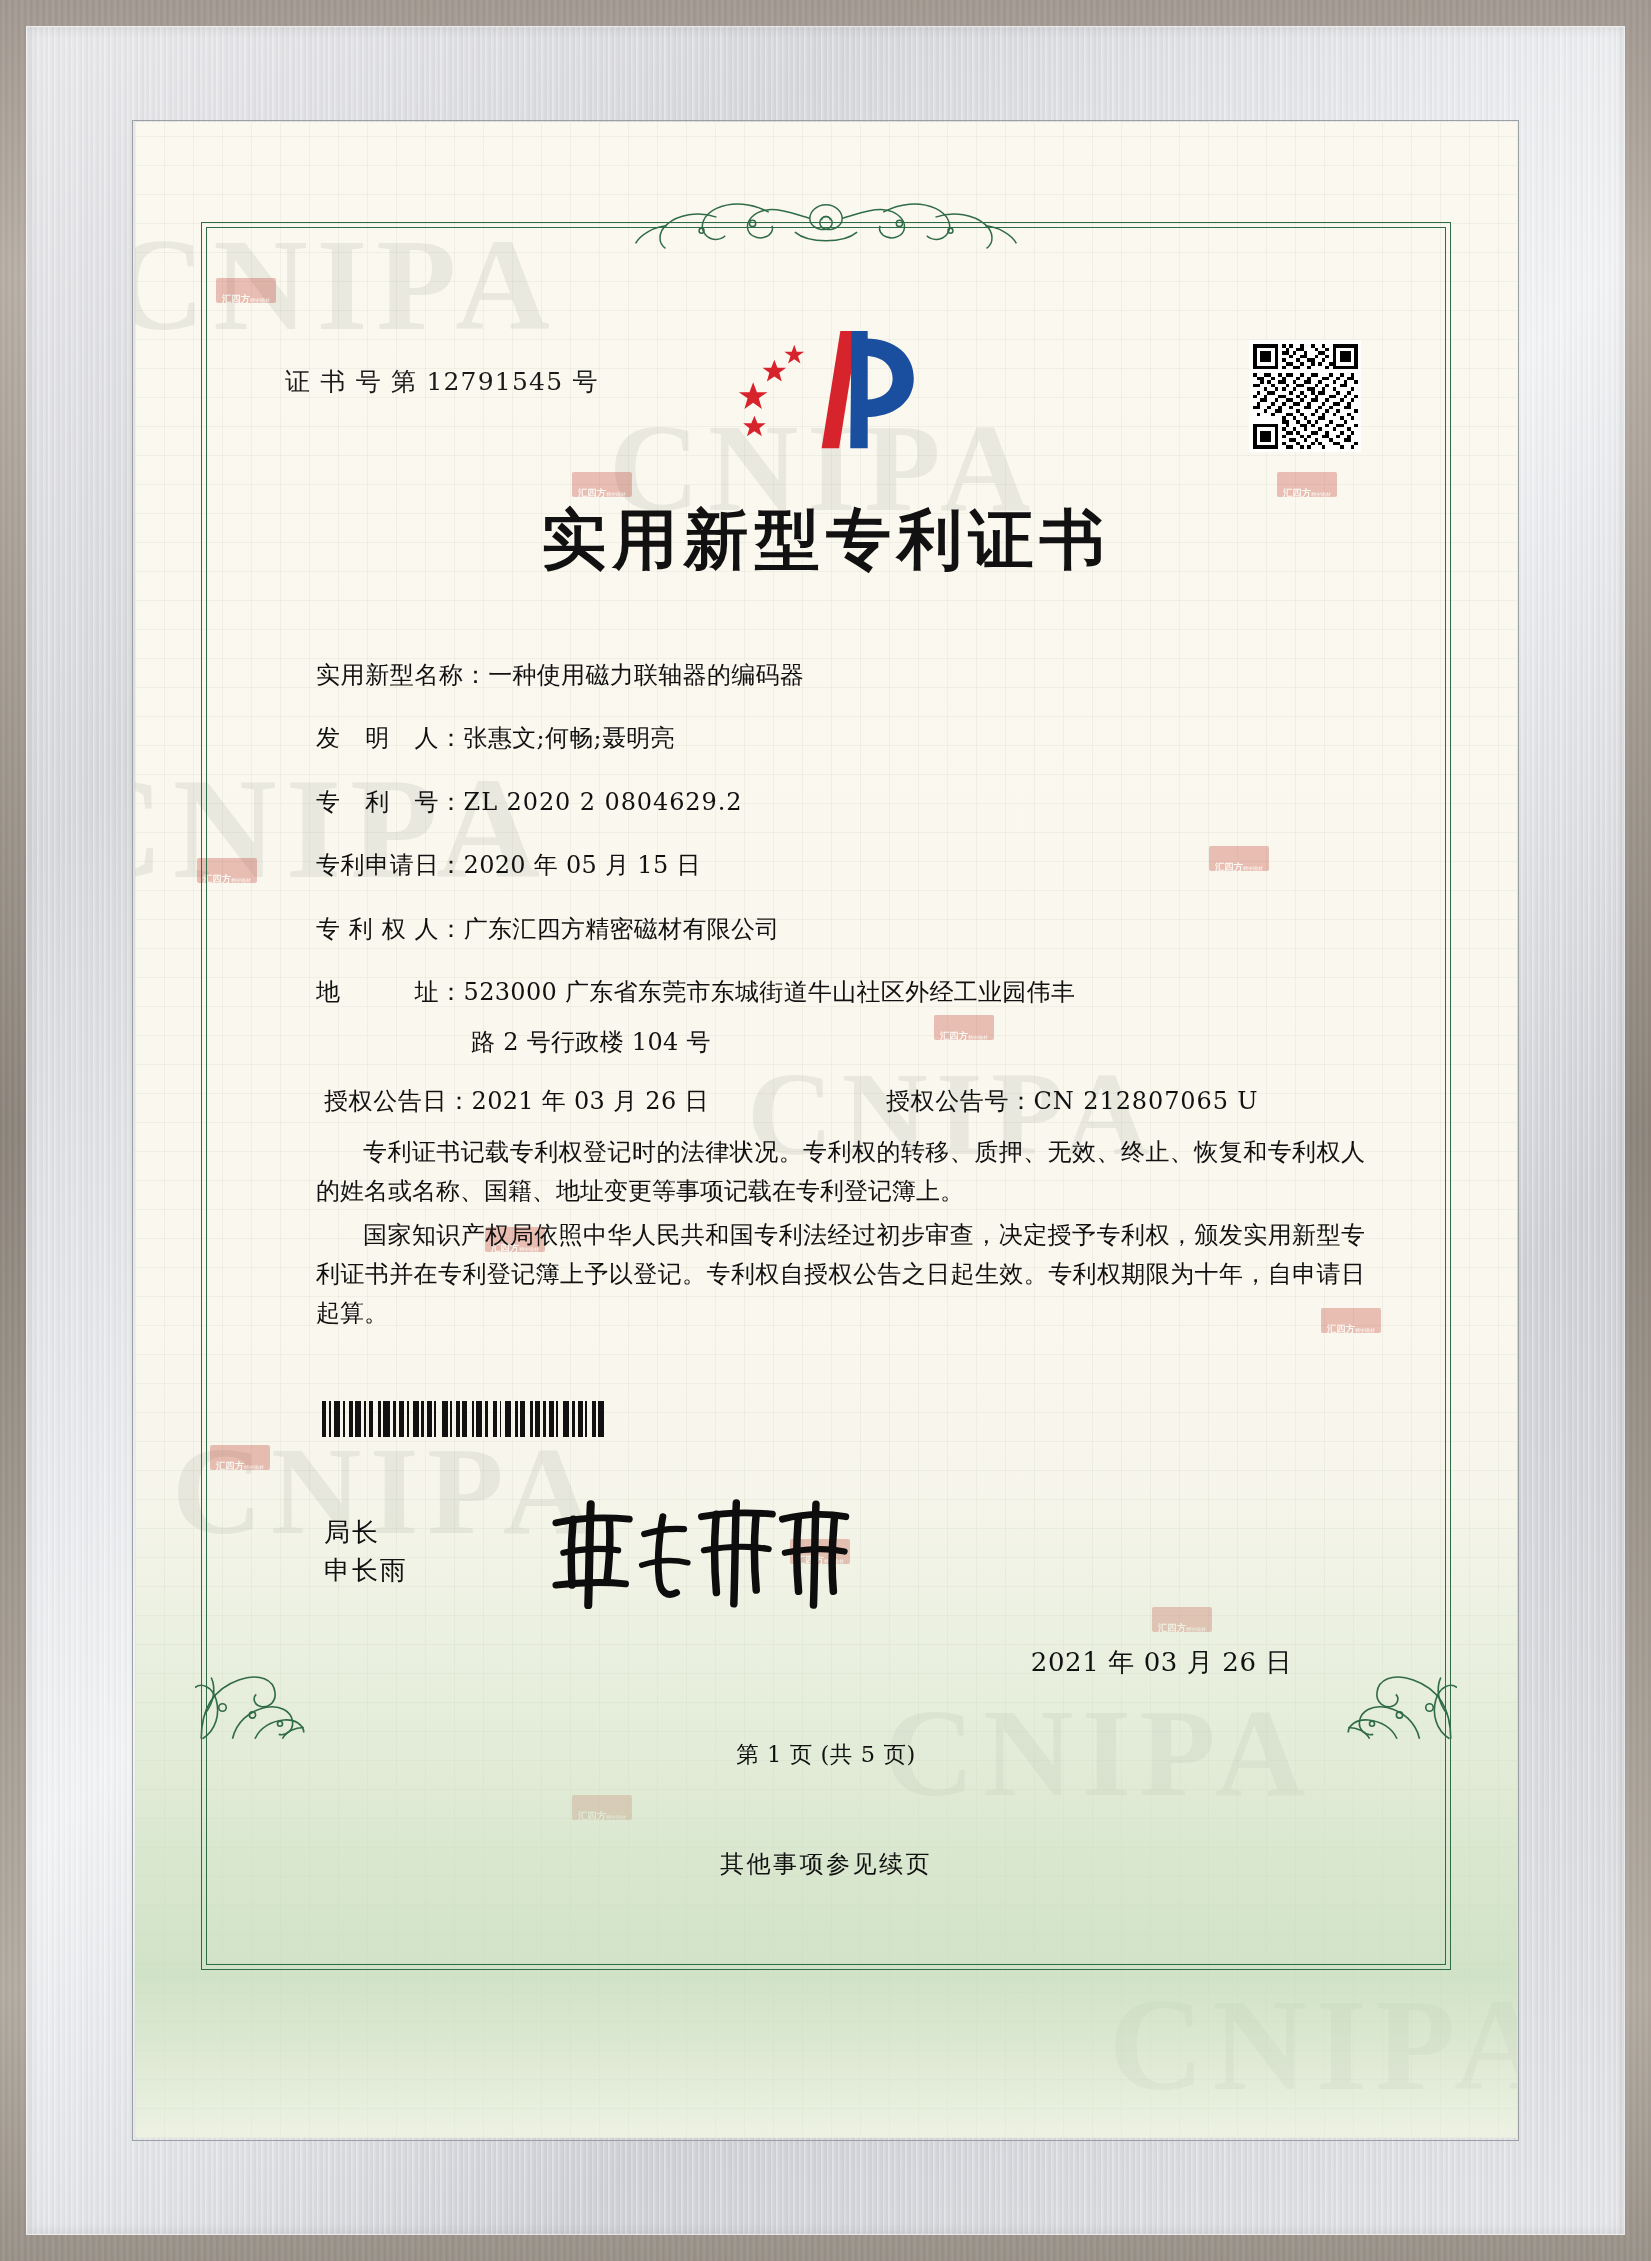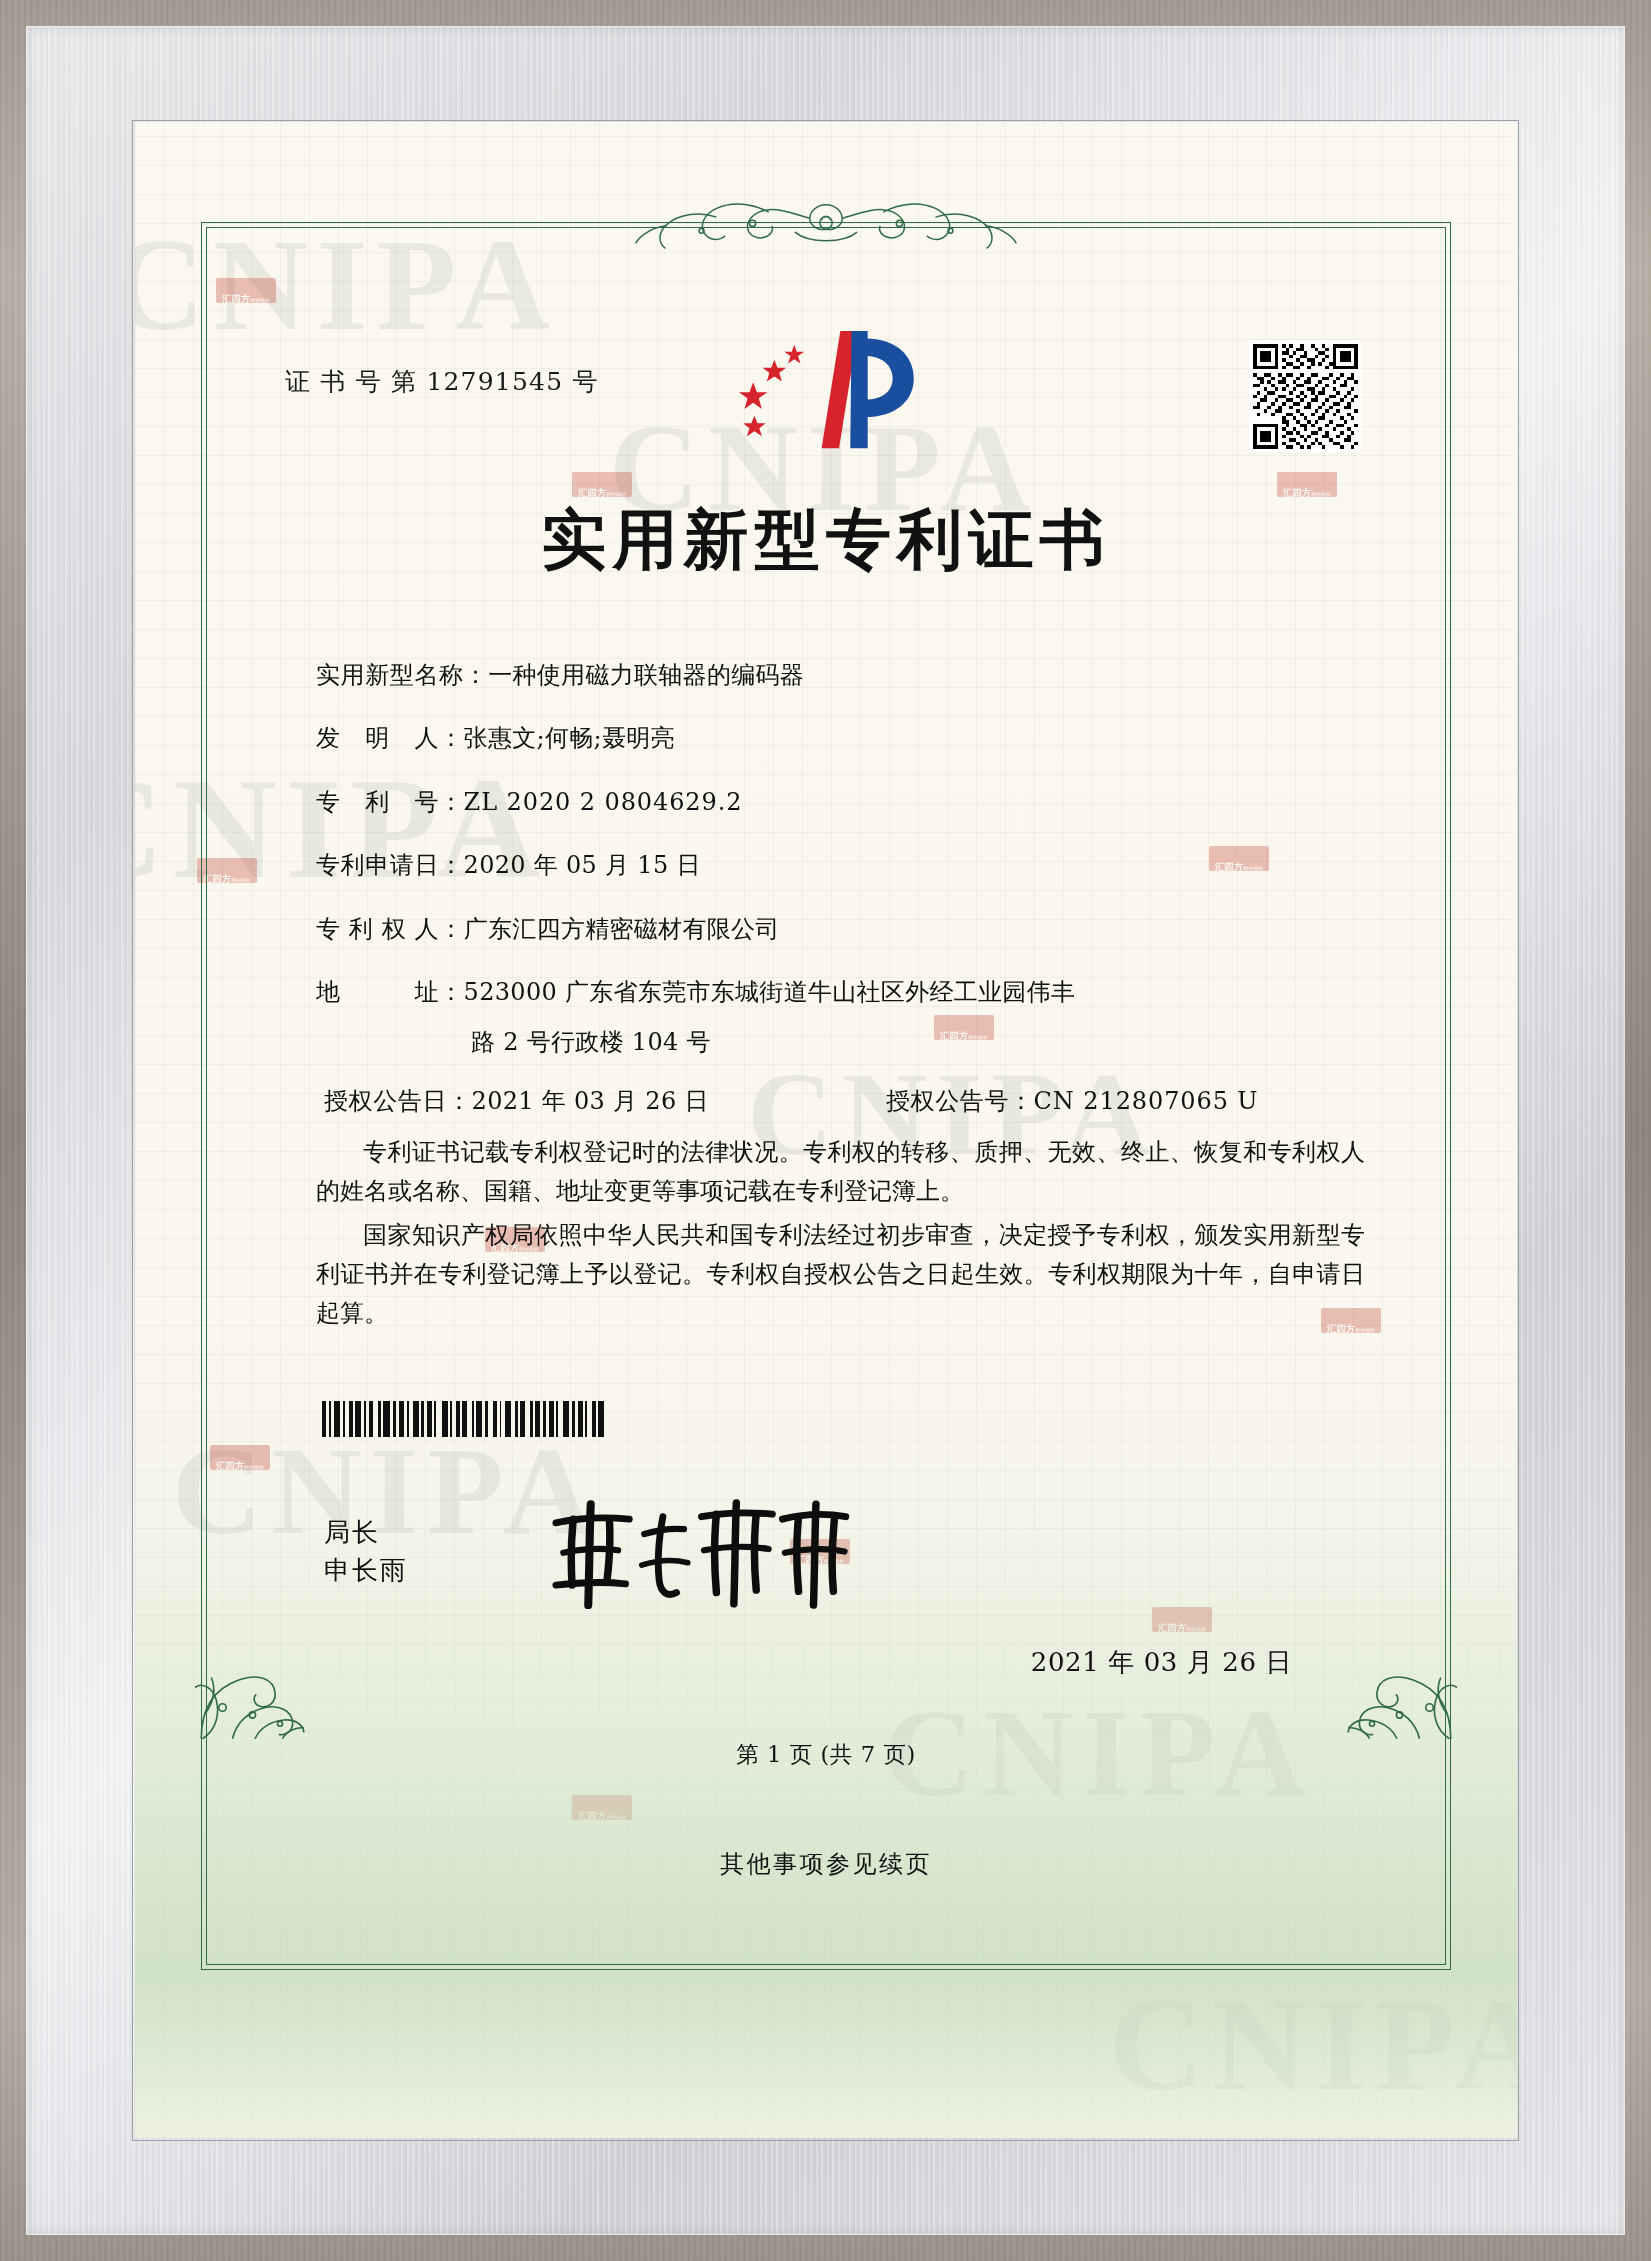--- a/index.html
+++ b/index.html
@@ -772,18 +772,18 @@
         <path d="M398 34 C430 26 466 24 500 30" stroke-width="11"></path>
         <path d="M424 30 C420 70 420 106 424 150" stroke-width="12"></path>
         <path d="M482 30 C478 70 476 108 480 150" stroke-width="12"></path>
         <path d="M402 88 C434 82 468 80 498 86" stroke-width="10"></path>
         <path d="M452 10 C450 58 450 116 448 172" stroke-width="12"></path>
       </svg>
     </div>
 
     <div class="sig-date">2021 年 03 月 26 日</div>
 
-    <div class="page-no">第 1 页 (共 7 页)</div>
+    <div class="page-no">第 1 页 (共 5 页)</div>
     <div class="footer-note">其他事项参见续页</div>
 
   </div>
 </div>
 
 
 </body></html>

